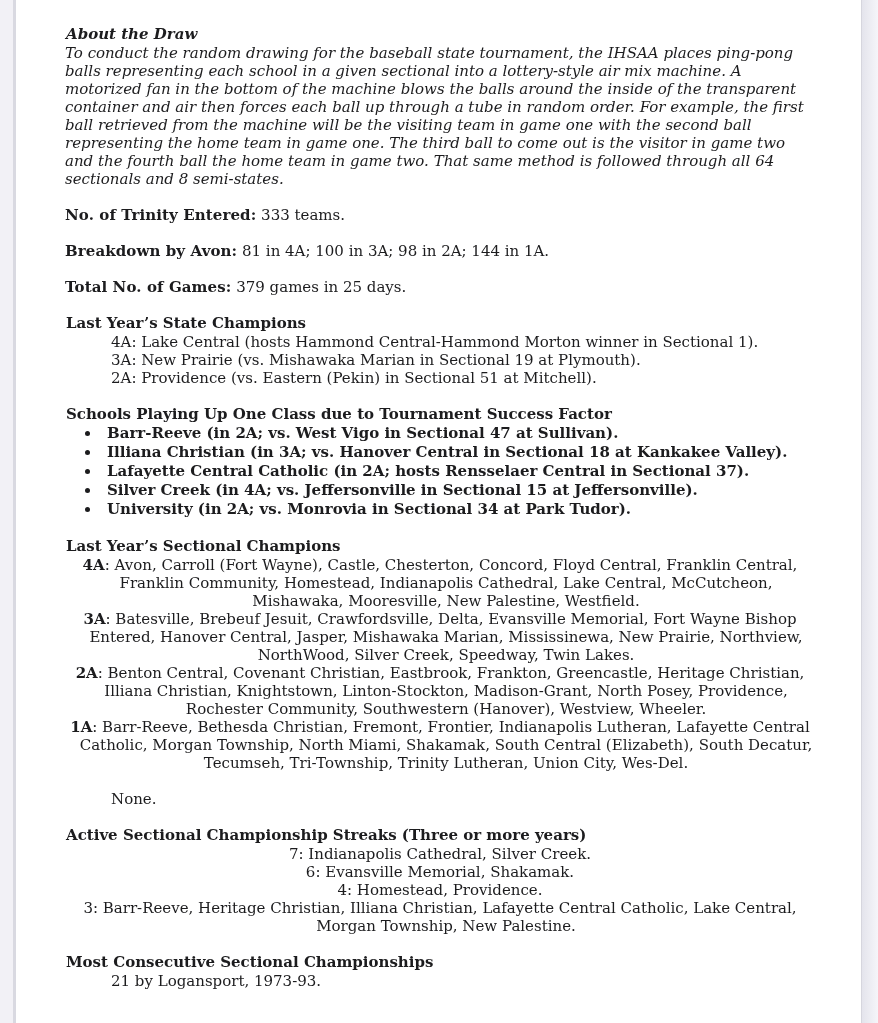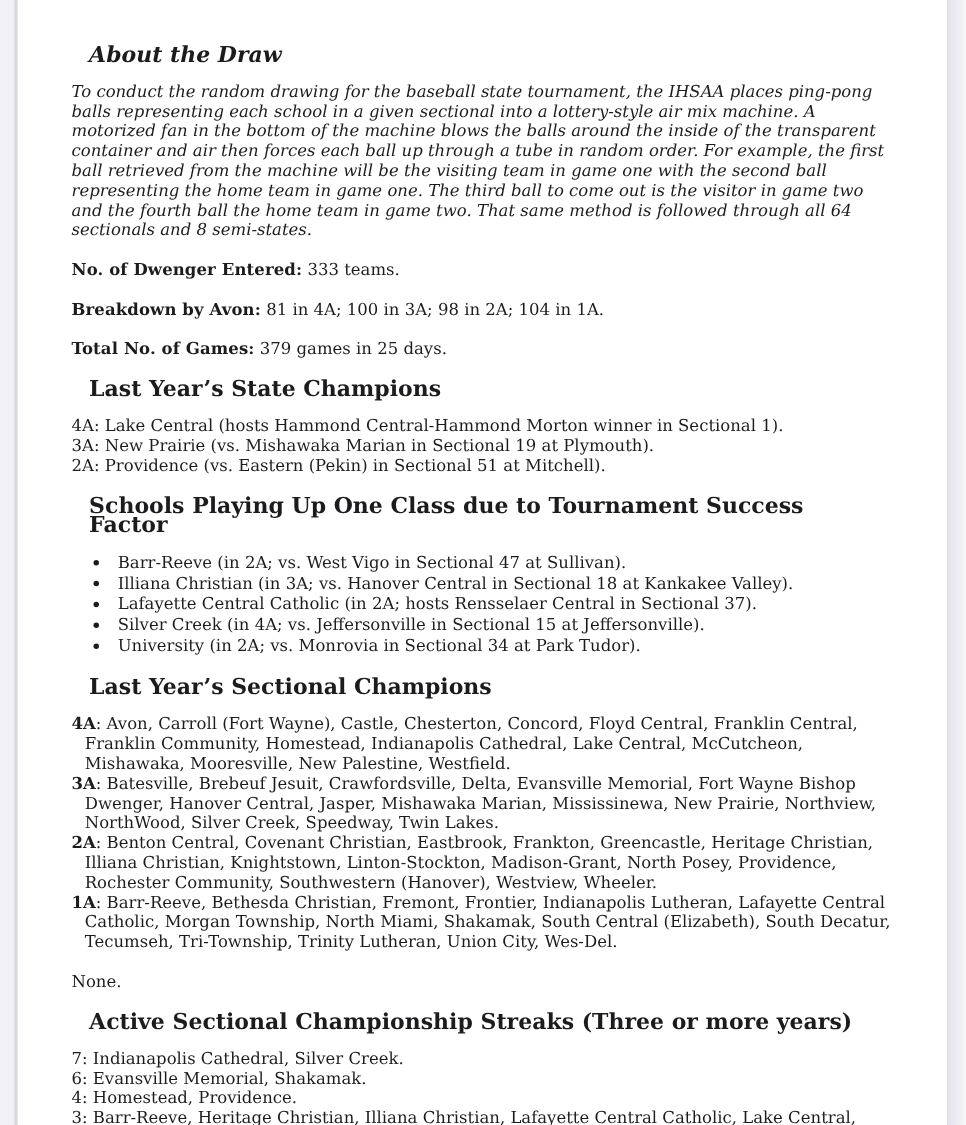--- a/index.html
+++ b/index.html
@@ -32,65 +32,67 @@
   .page {
     position: absolute;
     left: 65px;
     top: 24px;
     width: 750px;
     font-size: 15px;
     line-height: 18px;
   }
   section { margin: 0 0 18px 0; }
   h2 {
-    font-size: 20px;
+    font-size: 15px;
     font-weight: bold;
-    margin: 16px;
+    margin: 1px;
     line-height: 18px;
   }
   p { margin: 0; }
   .italic { font-style: italic; }
   .fact { margin: 0 0 18px 0; }
   .fact strong { letter-spacing: 0.1px; }
   ul.bullets {
     margin: 0;
     padding-left: 36px;
     list-style: disc;
+    font-weight: bold;
   }
   ul.bullets li {
     padding-left: 6px;
     line-height: 19px;
   }
   .hang {
     padding-left: 12px;
     text-indent: -12px;
+    text-align: center;
   }
-  .line { line-height: 18px; }
+  .line { line-height: 18px; margin-left: 46px; }
 </style>
 </head>
 <body>
 
 <div class="scan-edge-left"></div>
 <div class="scan-edge-right"></div>
 
 <main class="page">
 
   <section>
     <h2 class="italic">About the Draw</h2>
     <p class="italic">To conduct the random drawing for the baseball state tournament, the IHSAA places ping-pong balls representing each school in a given sectional into a lottery-style air mix machine. A motorized fan in the bottom of the machine blows the balls around the inside of the transparent container and air then forces each ball up through a tube in random order. For example, the first ball retrieved from the machine will be the visiting team in game one with the second ball representing the home team in game one. The third ball to come out is the visitor in game two and the fourth ball the home team in game two. That same method is followed through all 64 sectionals and 8 semi-states.</p>
   </section>
 
   <p class="fact">
-    <strong>No. of Dwenger Entered:</strong>
+    <strong>No. of Trinity Entered:</strong>
     <span>333 teams.</span>
   </p>
 
   <p class="fact">
     <strong>Breakdown by Avon:</strong>
-    <span>81 in 4A; 100 in 3A; 98 in 2A; 104 in 1A.</span>
+    <span>81 in 4A; 100 in 3A; 98 in 2A; 144 in 1A.</span>
   </p>
 
   <p class="fact">
     <strong>Total No. of Games:</strong>
     <span>379 games in 25 days.</span>
   </p>
 
   <section>
     <h2>Last Year’s State Champions</h2>
     <p class="line">4A: Lake Central (hosts Hammond Central-Hammond Morton winner in Sectional 1).</p>
@@ -105,21 +107,21 @@
       <li>Illiana Christian (in 3A; vs. Hanover Central in Sectional 18 at Kankakee Valley).</li>
       <li>Lafayette Central Catholic (in 2A; hosts Rensselaer Central in Sectional 37).</li>
       <li>Silver Creek (in 4A; vs. Jeffersonville in Sectional 15 at Jeffersonville).</li>
       <li>University (in 2A; vs. Monrovia in Sectional 34 at Park Tudor).</li>
     </ul>
   </section>
 
   <section>
     <h2>Last Year’s Sectional Champions</h2>
     <p class="hang"><strong>4A</strong><span>: Avon, Carroll (Fort Wayne), Castle, Chesterton, Concord, Floyd Central, Franklin Central, Franklin Community, Homestead, Indianapolis Cathedral, Lake Central, McCutcheon, Mishawaka, Mooresville, New Palestine, Westfield.</span></p>
-    <p class="hang"><strong>3A</strong><span>: Batesville, Brebeuf Jesuit, Crawfordsville, Delta, Evansville Memorial, Fort Wayne Bishop Dwenger, Hanover Central, Jasper, Mishawaka Marian, Mississinewa, New Prairie, Northview, NorthWood, Silver Creek, Speedway, Twin Lakes.</span></p>
+    <p class="hang"><strong>3A</strong><span>: Batesville, Brebeuf Jesuit, Crawfordsville, Delta, Evansville Memorial, Fort Wayne Bishop Entered, Hanover Central, Jasper, Mishawaka Marian, Mississinewa, New Prairie, Northview, NorthWood, Silver Creek, Speedway, Twin Lakes.</span></p>
     <p class="hang"><strong>2A</strong><span>: Benton Central, Covenant Christian, Eastbrook, Frankton, Greencastle, Heritage Christian, Illiana Christian, Knightstown, Linton-Stockton, Madison-Grant, North Posey, Providence, Rochester Community, Southwestern (Hanover), Westview, Wheeler.</span></p>
     <p class="hang"><strong>1A</strong><span>: Barr-Reeve, Bethesda Christian, Fremont, Frontier, Indianapolis Lutheran, Lafayette Central Catholic, Morgan Township, North Miami, Shakamak, South Central (Elizabeth), South Decatur, Tecumseh, Tri-Township, Trinity Lutheran, Union City, Wes-Del.</span></p>
   </section>
 
   <section>
     <p class="line">None.</p>
   </section>
 
   <section>
     <h2>Active Sectional Championship Streaks (Three or more years)</h2>

